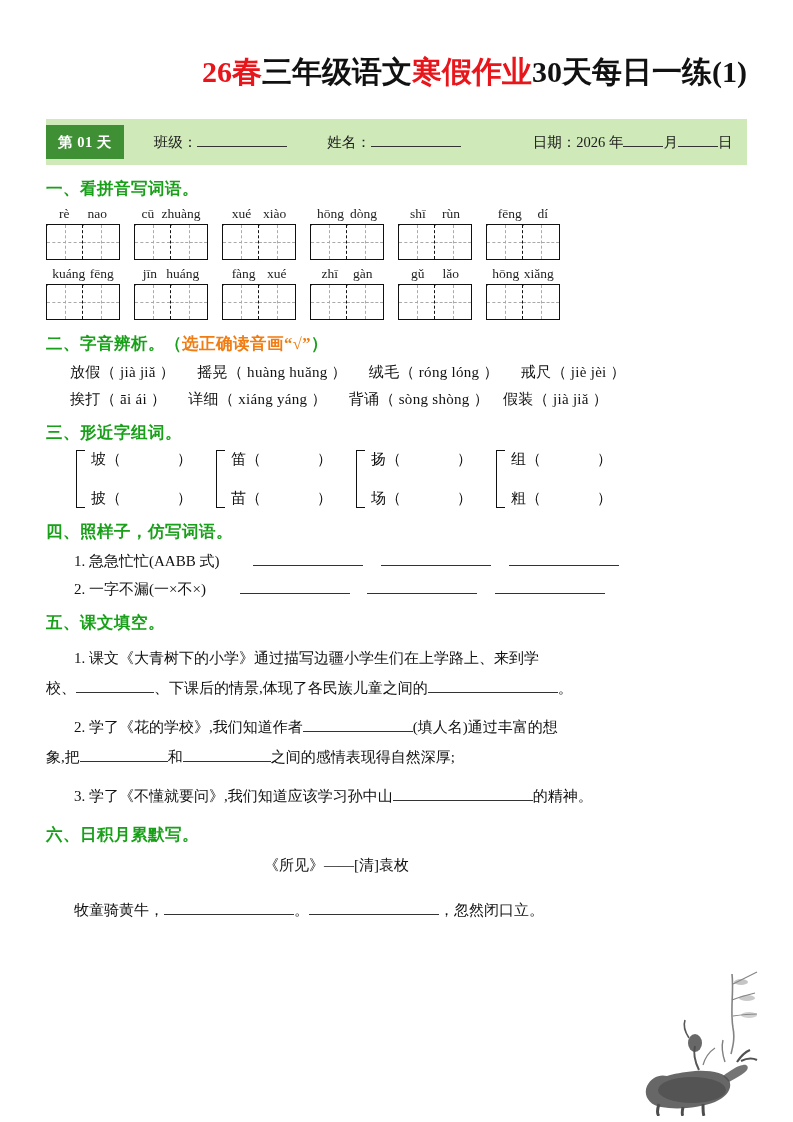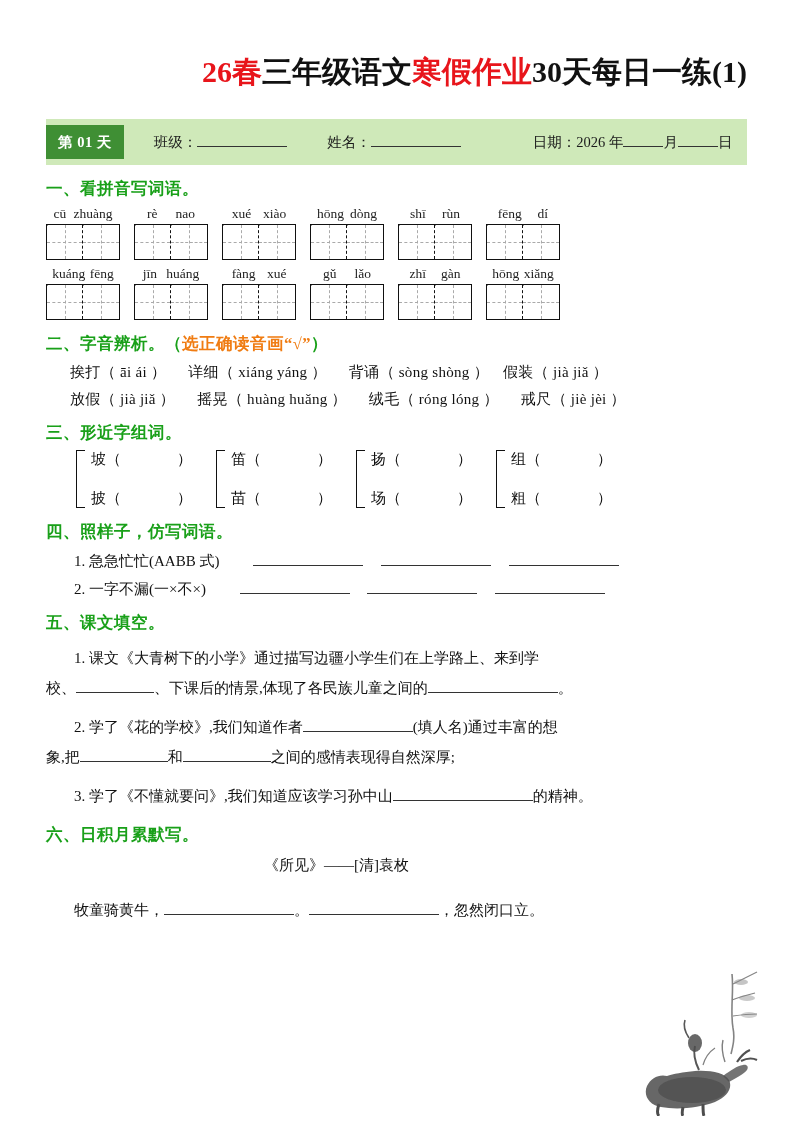--- a/index.html
+++ b/index.html
@@ -246,52 +246,52 @@
     <div class="field date">
       <span>日期：2026 年</span><span class="ul w40"></span><span>月</span><span class="ul w40"></span><span>日</span>
     </div>
   </div>
 
   <div class="sec-h">一、看拼音写词语。</div>
 
   <div class="pyrow">
     <div class="pycell">
       <div class="py">
+          <span>rè</span>
+          <span>nao</span>
+        </div>
+      <div class="boxes">
+          <div>
+            <span class="cellgrid"></span>
+            <span class="cellgrid2"></span>
+          </div>
+          <div>
+            <span class="cellgrid"></span>
+            <span class="cellgrid2"></span>
+          </div>
+        </div>
+    </div>
+    <div class="pycell">
+      <div class="py">
           <span>cū</span>
           <span>zhuàng</span>
         </div>
       <div class="boxes">
           <div>
             <span class="cellgrid"></span>
             <span class="cellgrid2"></span>
           </div>
           <div>
             <span class="cellgrid"></span>
             <span class="cellgrid2"></span>
           </div>
         </div>
     </div>
     <div class="pycell">
       <div class="py">
-          <span>rè</span>
-          <span>nao</span>
-        </div>
-      <div class="boxes">
-          <div>
-            <span class="cellgrid"></span>
-            <span class="cellgrid2"></span>
-          </div>
-          <div>
-            <span class="cellgrid"></span>
-            <span class="cellgrid2"></span>
-          </div>
-        </div>
-    </div>
-    <div class="pycell">
-      <div class="py">
           <span>xué</span>
           <span>xiào</span>
         </div>
       <div class="boxes">
           <div>
             <span class="cellgrid"></span>
             <span class="cellgrid2"></span>
           </div>
           <div>
             <span class="cellgrid"></span>
@@ -393,52 +393,52 @@
             <span class="cellgrid2"></span>
           </div>
           <div>
             <span class="cellgrid"></span>
             <span class="cellgrid2"></span>
           </div>
         </div>
     </div>
     <div class="pycell">
       <div class="py">
+          <span>zhī</span>
+          <span>gàn</span>
+        </div>
+      <div class="boxes">
+          <div>
+            <span class="cellgrid"></span>
+            <span class="cellgrid2"></span>
+          </div>
+          <div>
+            <span class="cellgrid"></span>
+            <span class="cellgrid2"></span>
+          </div>
+        </div>
+    </div>
+    <div class="pycell">
+      <div class="py">
           <span>gǔ</span>
           <span>lǎo</span>
         </div>
       <div class="boxes">
           <div>
             <span class="cellgrid"></span>
             <span class="cellgrid2"></span>
           </div>
           <div>
             <span class="cellgrid"></span>
             <span class="cellgrid2"></span>
           </div>
         </div>
     </div>
     <div class="pycell">
       <div class="py">
-          <span>zhī</span>
-          <span>gàn</span>
-        </div>
-      <div class="boxes">
-          <div>
-            <span class="cellgrid"></span>
-            <span class="cellgrid2"></span>
-          </div>
-          <div>
-            <span class="cellgrid"></span>
-            <span class="cellgrid2"></span>
-          </div>
-        </div>
-    </div>
-    <div class="pycell">
-      <div class="py">
           <span>hōng</span>
           <span>xiǎng</span>
         </div>
       <div class="boxes">
           <div>
             <span class="cellgrid"></span>
             <span class="cellgrid2"></span>
           </div>
           <div>
             <span class="cellgrid"></span>
@@ -446,24 +446,24 @@
           </div>
         </div>
     </div>
   </div>
 
   <div class="sec-h">
     <span>二、字音辨析。（</span><span class="orange">选正确读音画“√”</span><span>）</span>
   </div>
 
   <div class="ln">
+    <span>放假</span><span>（ jià  jiǎ ）</span><span class="sp22"></span><span>摇晃</span><span>（ huàng huǎng ）</span><span class="sp22"></span><span>绒毛</span><span>（ róng lóng ）</span><span class="sp22"></span><span>戒尺</span><span>（ jiè jèi ）</span>
+  </div>
+  <div class="ln">
     <span>挨打</span><span>（ āi ái ）</span><span class="sp22"></span><span>详细</span><span>（ xiáng yáng ）</span><span class="sp22"></span><span>背诵</span><span>（ sòng shòng ）</span><span class="sp14"></span><span>假装</span><span>（ jià jiǎ ）</span>
-  </div>
-  <div class="ln">
-    <span>放假</span><span>（ jià  jiǎ ）</span><span class="sp22"></span><span>摇晃</span><span>（ huàng huǎng ）</span><span class="sp22"></span><span>绒毛</span><span>（ róng lóng ）</span><span class="sp22"></span><span>戒尺</span><span>（ jiè jèi ）</span>
   </div>
 
   <div class="sec-h">三、形近字组词。</div>
   <div class="brrow">
     <div class="brgroup">
       <div class="brace"></div>
       <div class="brwords">
         <div class="brword"><span>坡（</span><span class="paren-gap"></span><span>）</span></div>
         <div class="brword"><span>披（</span><span class="paren-gap"></span><span>）</span></div>
       </div>

